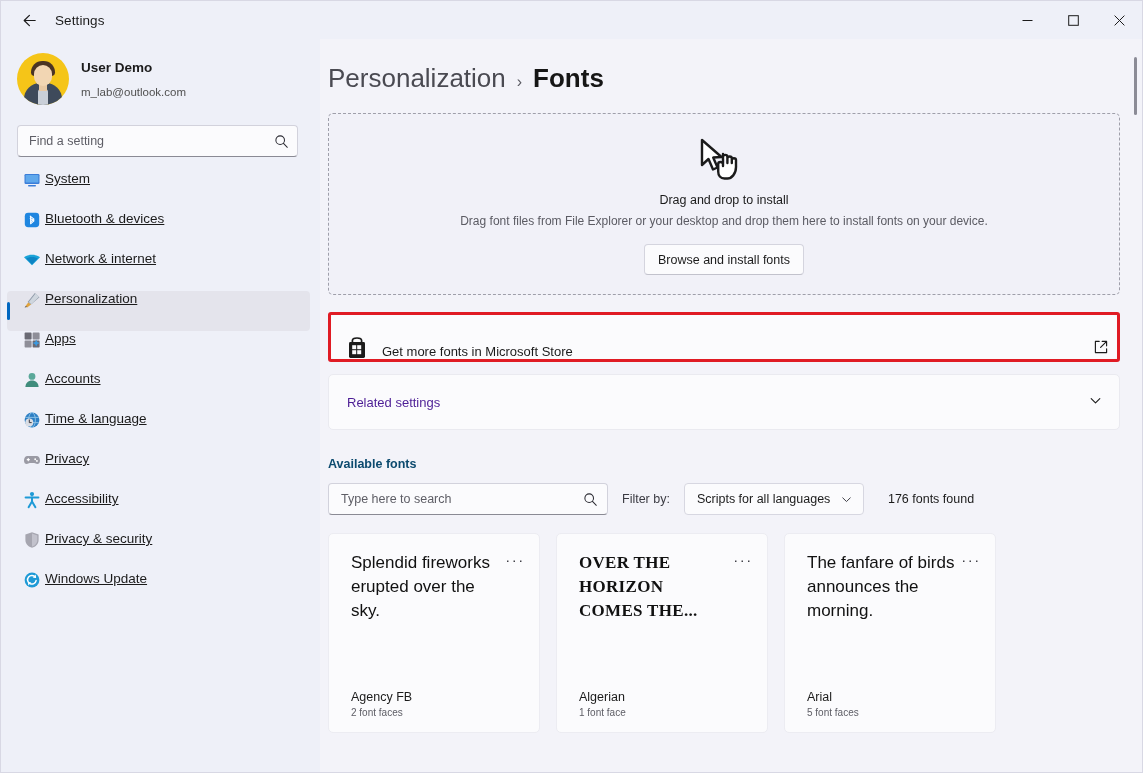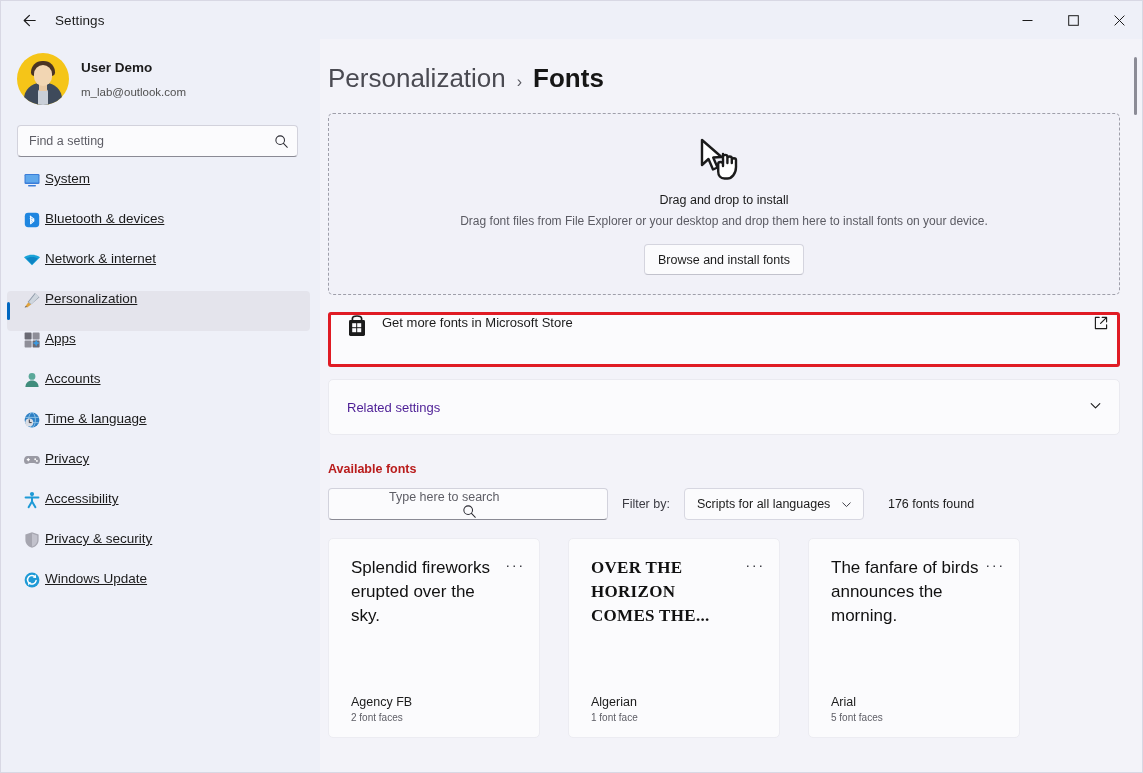--- a/index.html
+++ b/index.html
@@ -229,25 +229,25 @@
   }
 
   
   #store-card-outer {
     margin-top: 17px;
     border: 3px solid #e01b24;
     border-radius: 3px;
     padding: 0;
   }
   #store-card {
-    height: 49px;
+    height: 44px;
     background: #fbfbfd;
     border-radius: 4px;
     display: flex;
-    align-items: flex-start;
+    align-items: flex-end;
     padding: 0 8px 0 16px;
     cursor: pointer;
   }
   #store-icon {
     width: 20px; height: 22px;
     flex: 0 0 20px;
     margin-right: 15px;
     position: relative;
   }
   #store-label { font-size: 13px; color: #1b1b1b; }
@@ -266,39 +266,38 @@
     cursor: pointer;
   }
   #related-label { font-size: 13px; color: #4c1d95; }
   #related-chevron { margin-left: auto; }
 
   
   #available-title {
     margin-top: 27px;
     font-size: 12.5px;
     font-weight: bold;
-    color: #b91c1c;
+    color: #0c4a6e;
   }
   #filter-row {
     margin-top: 12px;
     display: flex;
     align-items: center;
     gap: 14px;
   }
   #font-search {
     width: 280px;
     height: 32px;
     background: #fbfbfd;
     border: 1px solid #d2d2dc;
     border-bottom: 1px solid #8a8a94;
     border-radius: 4px;
     display: flex;
     align-items: center;
     padding: 0 9px 0 12px;
-    flex-direction: column;
   }
   #font-search input {
     flex: 1; border: none; outline: none; background: transparent;
     font-family: "Liberation Sans", sans-serif;
     font-size: 12.5px; color: #5a5a5a;
   }
   #font-search input::placeholder { color: #5e5e66; }
   #filter-label { font-size: 12.5px; color: #3a3a42; }
   #filter-select {
     height: 32px;
@@ -313,21 +312,21 @@
     cursor: pointer;
     font-size: 12.5px;
     color: #1b1b1b;
   }
   #fonts-found { font-size: 12.5px; color: #1b1b1b; margin-left: 10px; }
 
   
   #font-grid {
     margin-top: 18px;
     display: flex;
-    gap: 28px;
+    gap: 16px;
   }
   .font-card {
     width: 212px;
     height: 200px;
     background: #fbfbfd;
     border: 1px solid #ececf2;
     border-radius: 5px;
     padding: 17px 14px 14px 22px;
     display: flex;
     flex-direction: column;

